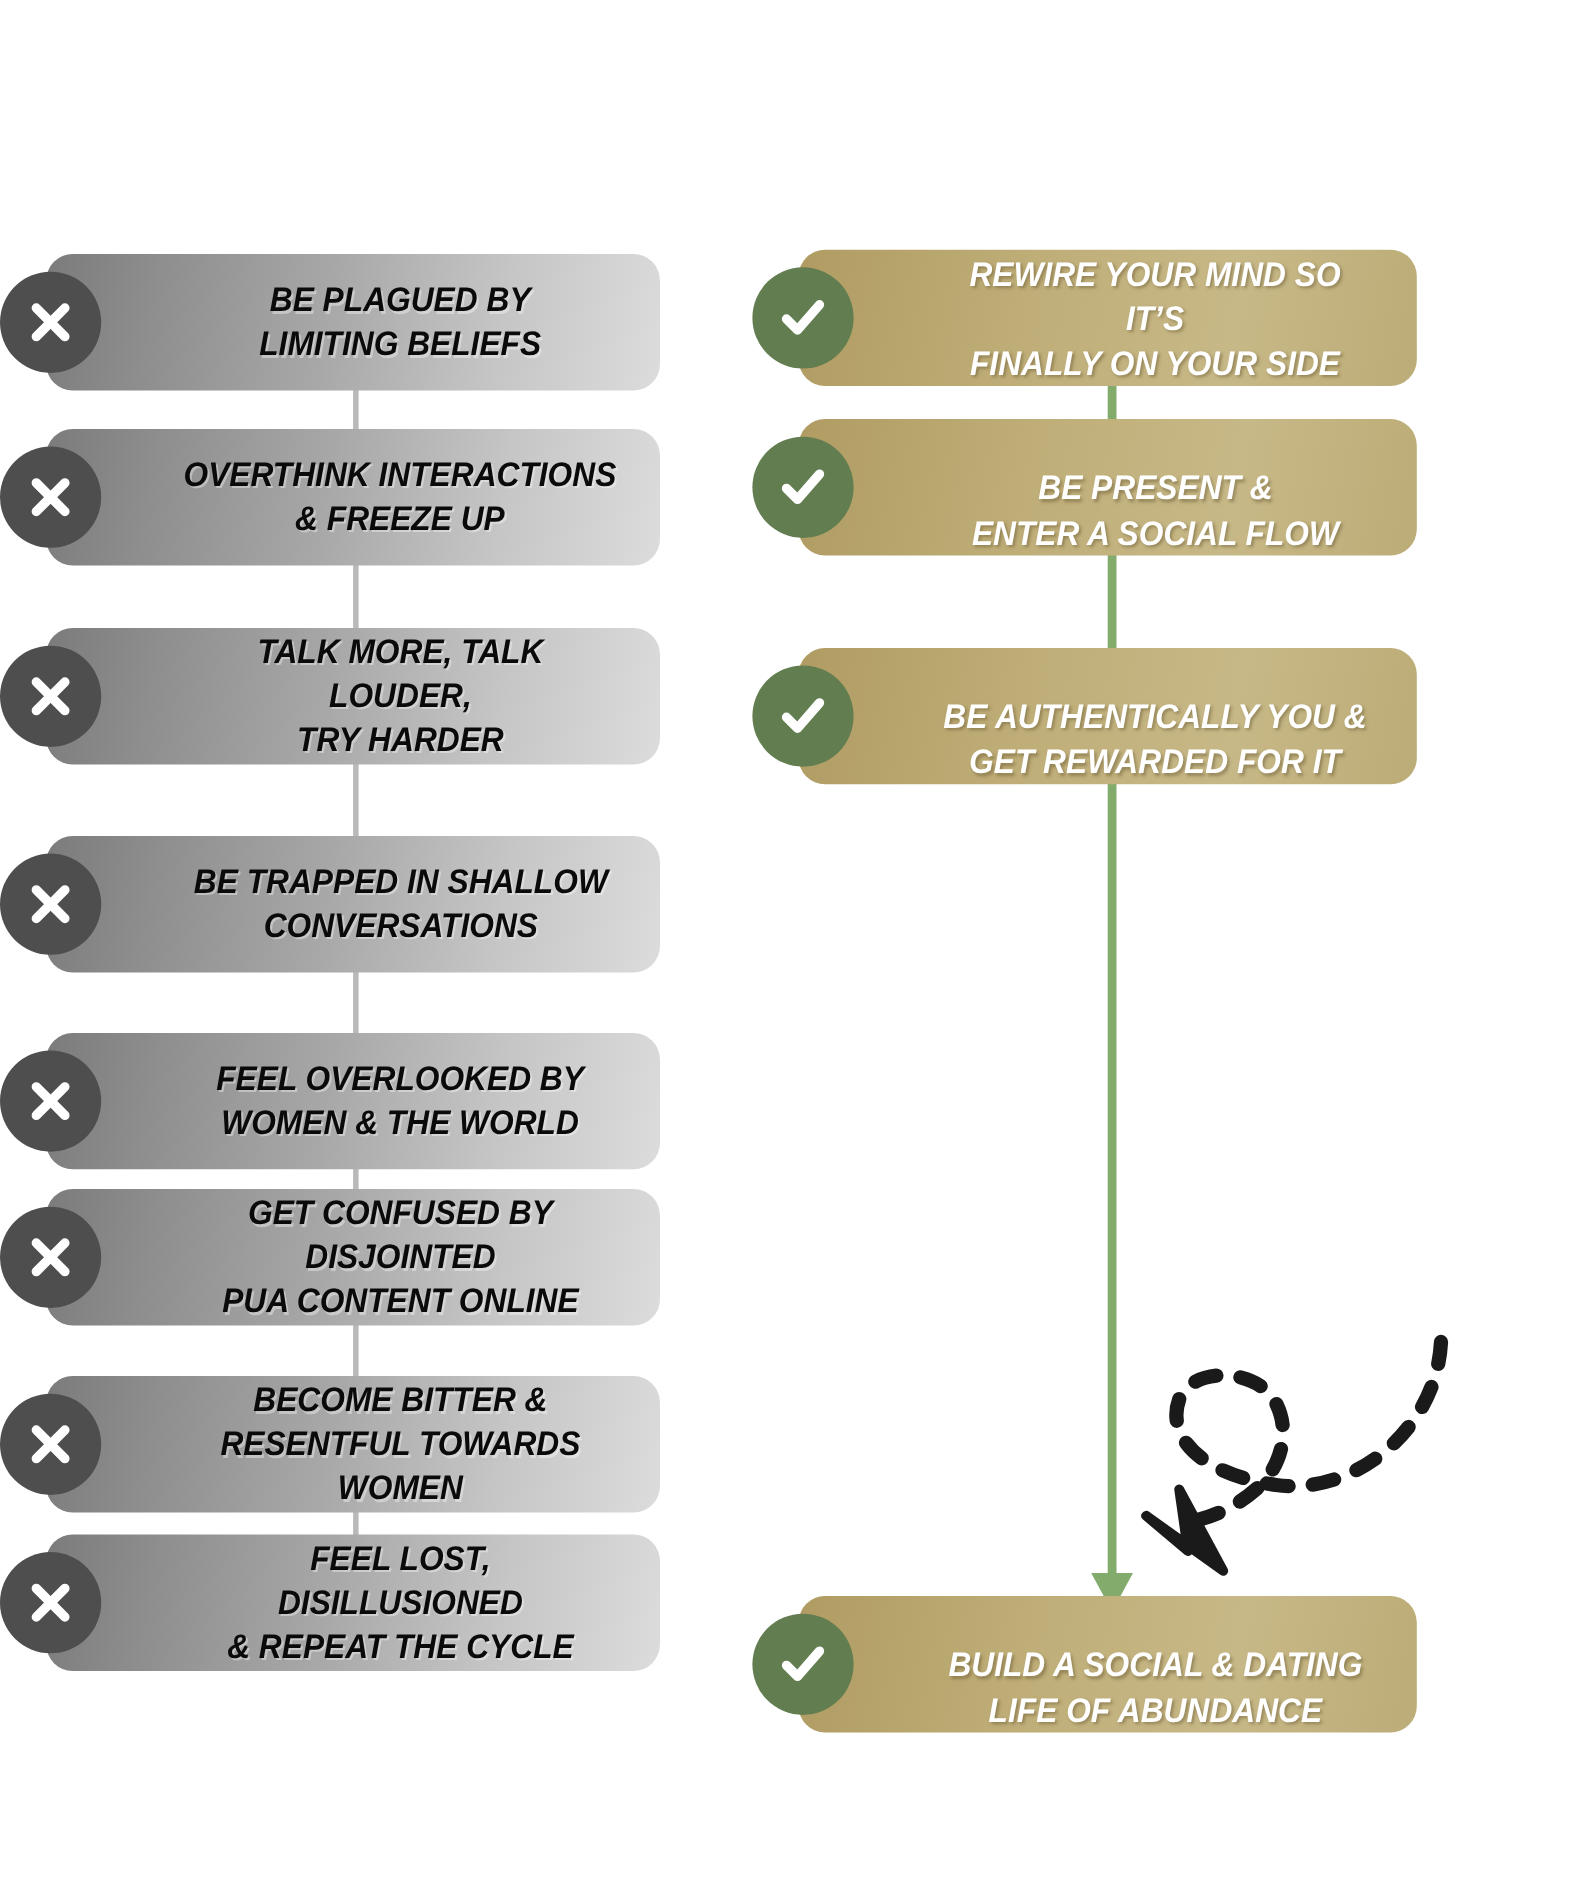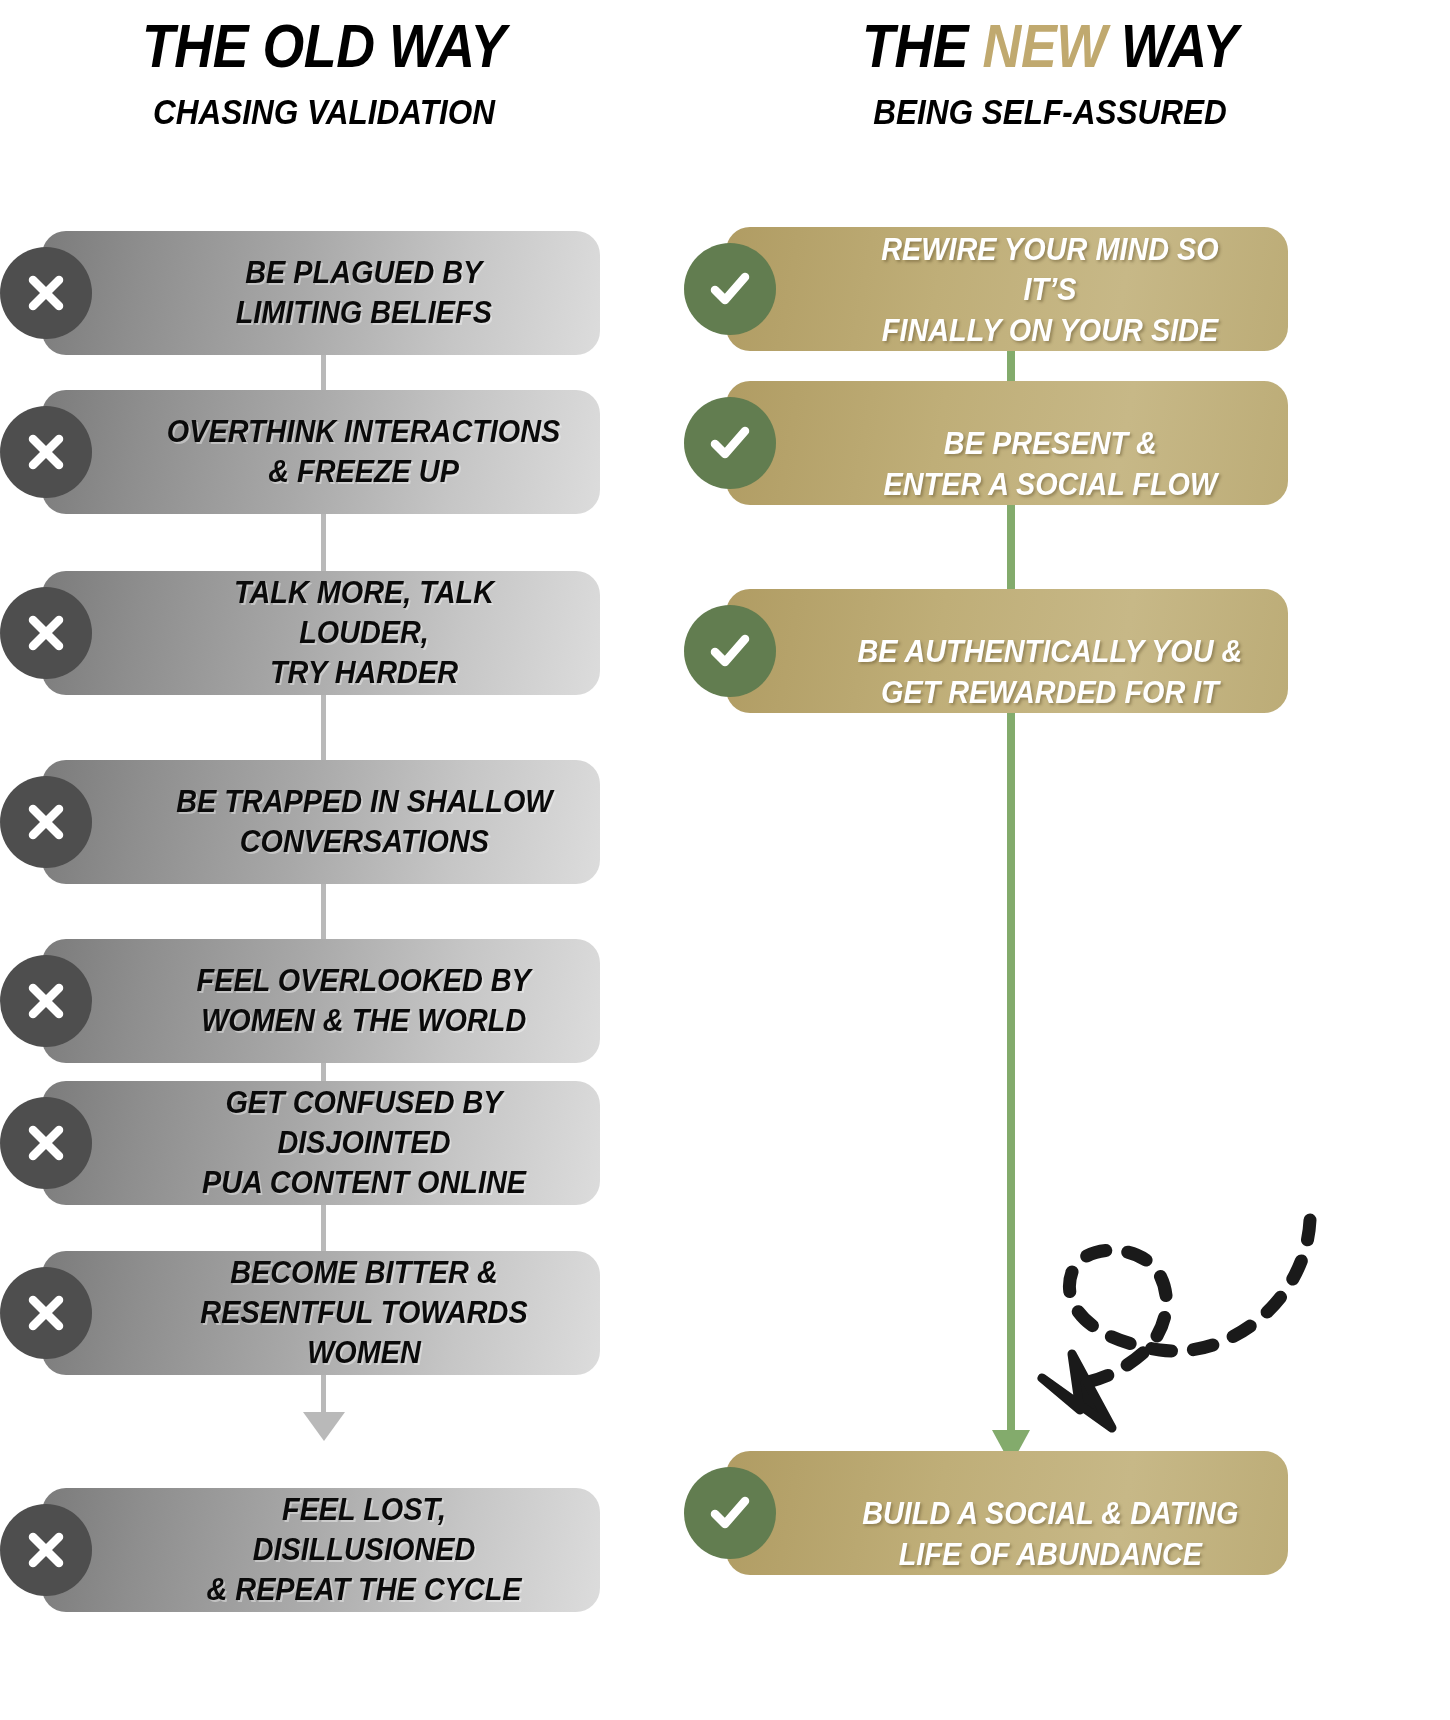--- a/index.html
+++ b/index.html
@@ -113,33 +113,21 @@
   }
   .badge.cross { background:#4e4e4e; }
   .badge.check { background:#627d50; }
   .badge svg { display:block; }
 </style>
 </head>
 <body>
 
 <div class="board">
 
-  <div class="col-head" id="head-left">
-    <div class="title">
-      <span>THE OLD WAY</span>
-    </div>
-    <div class="subtitle">CHASING VALIDATION</div>
-  </div>
-
-  <div class="col-head" id="head-right">
-    <div class="title">
-      <span>THE </span><span class="hl">NEW</span><span> WAY</span>
-    </div>
-    <div class="subtitle">BEING SELF-ASSURED</div>
-  </div>
+
 
   <div class="connector line-left"></div>
   <div class="connector arrow-left"></div>
   <div class="connector line-right"></div>
   <div class="connector arrow-right"></div>
 
   <svg class="doodle" viewBox="0 0 320 400">
     <path d="M 30 290 C 34 210, 110 150, 180 160 C 250 170, 280 205, 268 238
              C 256 268, 200 266, 182 238 C 165 210, 176 176, 196 158
              C 214 142, 232 133, 252 128" fill="none" stroke="#1a1a1a" stroke-width="13" stroke-linecap="round" stroke-dasharray="20 22" transform="rotate(180 160 200)"></path>
@@ -224,21 +212,21 @@
           <div class="pill-text">BECOME BITTER &amp;
 RESENTFUL TOWARDS WOMEN</div>
         </div>
         <div class="badge cross">
           <svg width="44" height="44" viewBox="0 0 44 44">
             <line x1="9" y1="9" x2="35" y2="35" stroke="#ffffff" stroke-width="8.5" stroke-linecap="round"></line>
             <line x1="35" y1="9" x2="9" y2="35" stroke="#ffffff" stroke-width="8.5" stroke-linecap="round"></line>
           </svg>
         </div>
       </div>
-      <div class="row left" style="top: 1488px;">
+      <div class="row left" style="top: 1395px;">
         <div class="pill">
           <div class="pill-text">FEEL LOST, DISILLUSIONED
 &amp; REPEAT THE CYCLE</div>
         </div>
         <div class="badge cross">
           <svg width="44" height="44" viewBox="0 0 44 44">
             <line x1="9" y1="9" x2="35" y2="35" stroke="#ffffff" stroke-width="8.5" stroke-linecap="round"></line>
             <line x1="35" y1="9" x2="9" y2="35" stroke="#ffffff" stroke-width="8.5" stroke-linecap="round"></line>
           </svg>
         </div>

